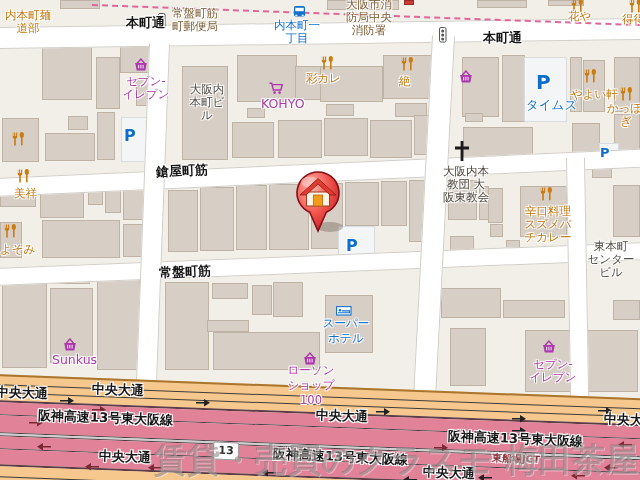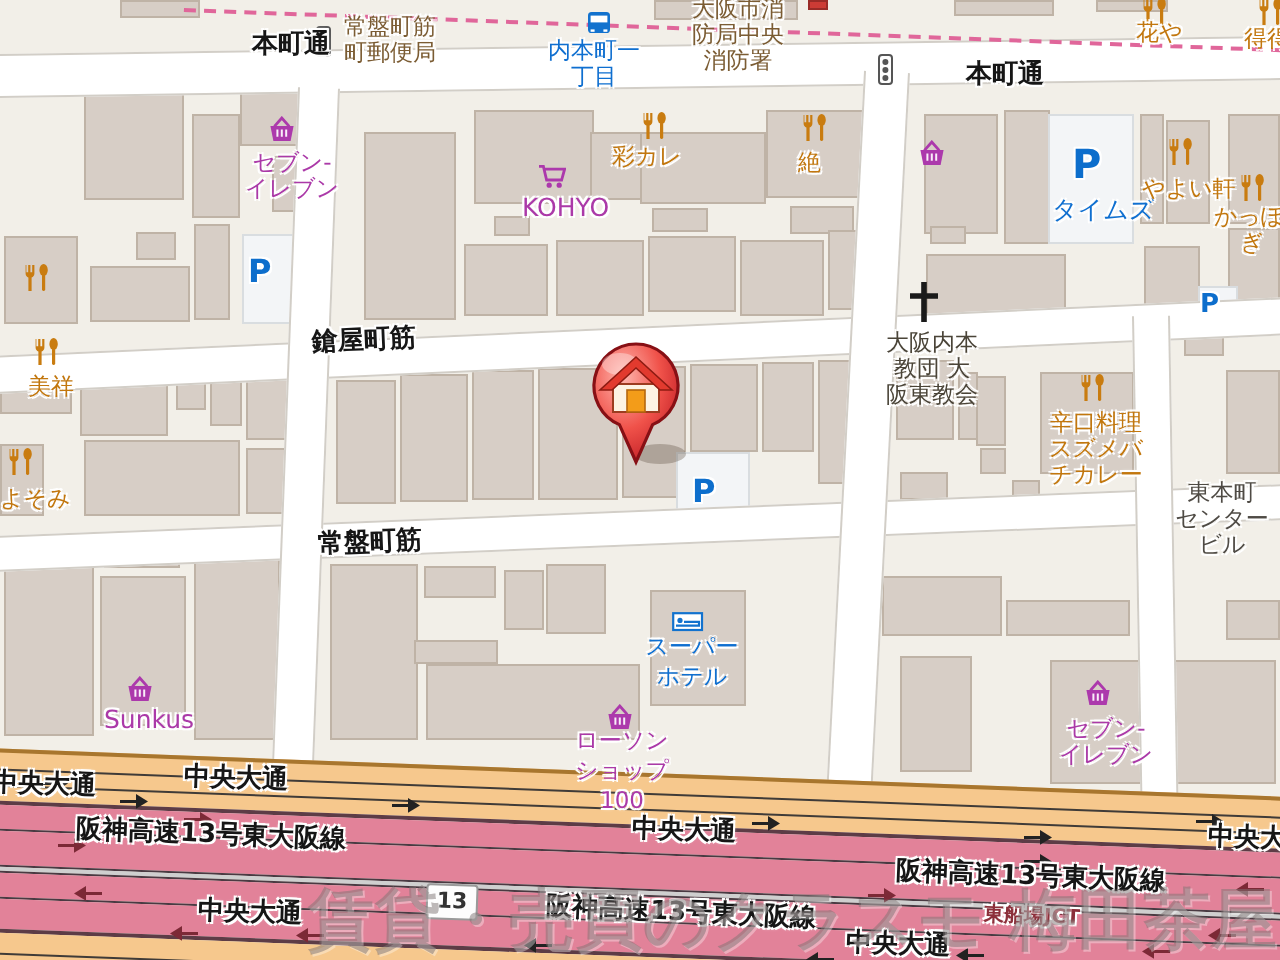--- a/index.html
+++ b/index.html
@@ -401,20 +401,24 @@
           </g>
         </svg></span>
       <span class="ic" style="left: 478px; top: 467px; transform: scaleX(-1);"><svg width="14" height="8" viewBox="0 0 14 8">
           <g fill="#222">
             <rect y="3" width="9" height="1.5"></rect>
             <path d="M8 0l6 3.7-6 3.7z"></path>
           </g>
         </svg></span>
     </div>
 
+  <div class="lbl food cent" style="left:0px;top:9px;width:56px;">
+    <span>内本町麺</span>
+      <span>道部</span>
+  </div>
   <div class="lbl amen" style="left:172px;top:7px;">
     <span>常盤町筋</span>
       <span>町郵便局</span>
   </div>
   <div class="lbl amen cent" style="left:340px;top:-2px;width:58px;">
     <span>大阪市消</span>
       <span>防局中央</span>
       <span>消防署</span>
   </div>
   <div class="lbl blue cent" style="left:270px;top:19px;width:54px;">
@@ -422,20 +426,25 @@
       <span>丁目</span>
   </div>
   <div class="lbl rd" style="left:126px;top:16px;">本町通</div>
   <div class="lbl rd" style="left:483px;top:31px;">本町通</div>
   <div class="lbl food" style="left:568px;top:10px;">花や</div>
   <div class="lbl food" style="left:622px;top:13px;">得得</div>
 
   <div class="lbl shop cent" style="left:122px;top:75px;width:48px;">
     <span>セブン-</span>
       <span>イレブン</span>
+  </div>
+  <div class="lbl bname cent" style="left:186px;top:83px;width:42px;">
+    <span>大阪内</span>
+      <span>本町ビ</span>
+      <span>ル</span>
   </div>
   <div class="lbl shop" style="left:261px;top:97px;font-size:12.5px;">KOHYO</div>
   <div class="lbl food" style="left:306px;top:72px;">彩カレ</div>
   <div class="lbl food" style="left:399px;top:75px;">絶</div>
   <div class="pp" style="left:536px;top:70px;font-size:20px;">P</div>
   <div class="lbl blue" style="left:526px;top:98px;font-size:12.5px;">タイムズ</div>
   <div class="lbl food" style="left:571px;top:88px;">やよい軒</div>
   <div class="lbl food" style="left:607px;top:102px;">かっぽう</div>
   <div class="lbl food" style="left:620px;top:115px;">ぎ</div>
 

